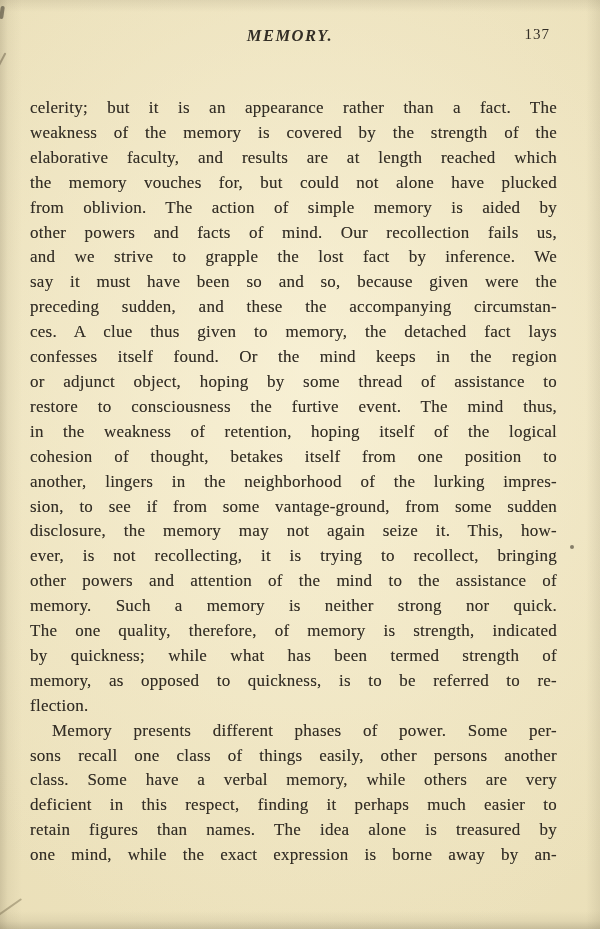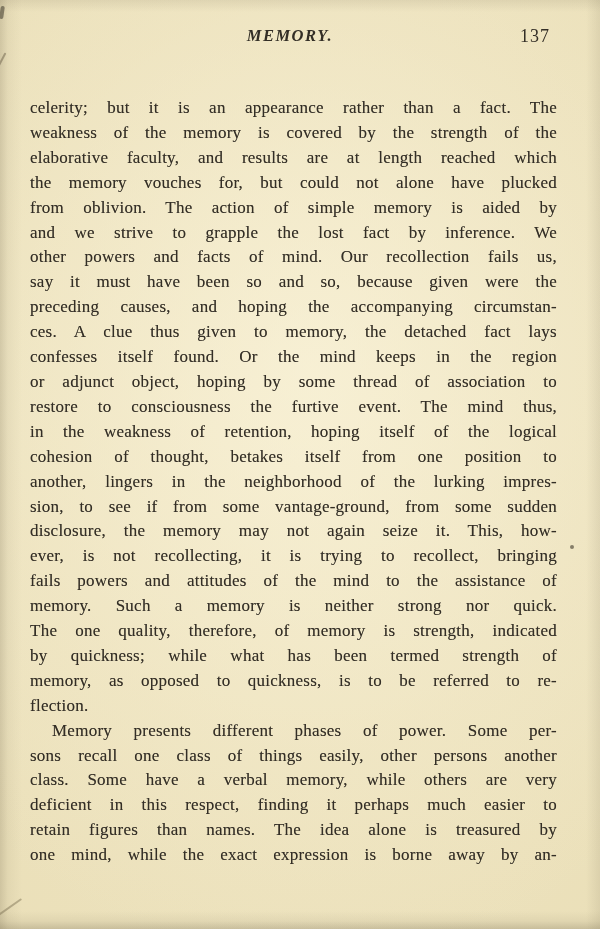--- a/index.html
+++ b/index.html
@@ -34,21 +34,21 @@
     left: 0; right: 0;
     text-align: center;
     font-style: italic;
     font-weight: bold;
     font-size: 16.5px;
     letter-spacing: 1.5px;
   }
   .page-number {
     position: absolute;
     right: 0; top: 0;
-    font-size: 18px;
+    font-size: 15px;
     letter-spacing: 1px;
   }
 
   .body-text {
     position: absolute;
     top: 64px;
     left: 30px;
     width: 527px;
     font-size: 17px;
     line-height: 24.9px;
@@ -97,35 +97,35 @@
     <span class="page-number">137</span>
   </div>
 
   <div class="body-text">
     <div class="paragraph">
       <div class="ln">celerity; but it is an appearance rather than a fact. The</div>
       <div class="ln">weakness of the memory is covered by the strength of the</div>
       <div class="ln">elaborative faculty, and results are at length reached which</div>
       <div class="ln">the memory vouches for, but could not alone have plucked</div>
       <div class="ln">from oblivion. The action of simple memory is aided by</div>
+      <div class="ln">other powers and facts of mind. Our recollection fails us,</div>
       <div class="ln">and we strive to grapple the lost fact by inference. We</div>
-      <div class="ln">other powers and facts of mind. Our recollection fails us,</div>
       <div class="ln">say it must have been so and so, because given were the</div>
-      <div class="ln">preceding causes, and hoping the accompanying circumstan-</div>
+      <div class="ln">preceding sudden, and these the accompanying circumstan-</div>
       <div class="ln">ces. A clue thus given to memory, the detached fact lays</div>
       <div class="ln">confesses itself found. Or the mind keeps in the region</div>
-      <div class="ln">or adjunct object, hoping by some thread of association to</div>
+      <div class="ln">or adjunct object, hoping by some thread of assistance to</div>
       <div class="ln">restore to consciousness the furtive event. The mind thus,</div>
       <div class="ln">in the weakness of retention, hoping itself of the logical</div>
       <div class="ln">cohesion of thought, betakes itself from one position to</div>
       <div class="ln">another, lingers in the neighborhood of the lurking impres-</div>
       <div class="ln">sion, to see if from some vantage-ground, from some sudden</div>
       <div class="ln">disclosure, the memory may not again seize it. This, how-</div>
       <div class="ln">ever, is not recollecting, it is trying to recollect, bringing</div>
-      <div class="ln">fails powers and attitudes of the mind to the assistance of</div>
+      <div class="ln">other powers and attention of the mind to the assistance of</div>
       <div class="ln">memory. Such a memory is neither strong nor quick.</div>
       <div class="ln">The one quality, therefore, of memory is strength, indicated</div>
       <div class="ln">by quickness; while what has been termed strength of</div>
       <div class="ln">memory, as opposed to quickness, is to be referred to re-</div>
       <div class="ln ln--end">flection.</div>
     </div>
     <div class="paragraph">
       <div class="ln ln--indent">Memory presents different phases of power. Some per-</div>
       <div class="ln">sons recall one class of things easily, other persons another</div>
       <div class="ln">class. Some have a verbal memory, while others are very</div>

